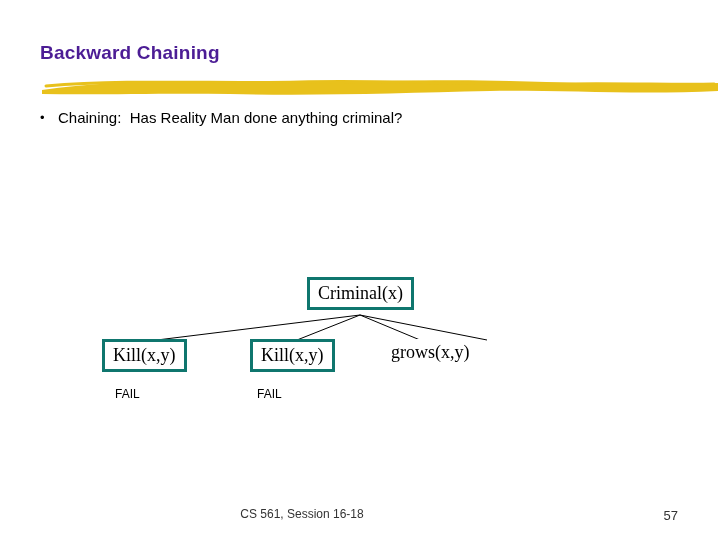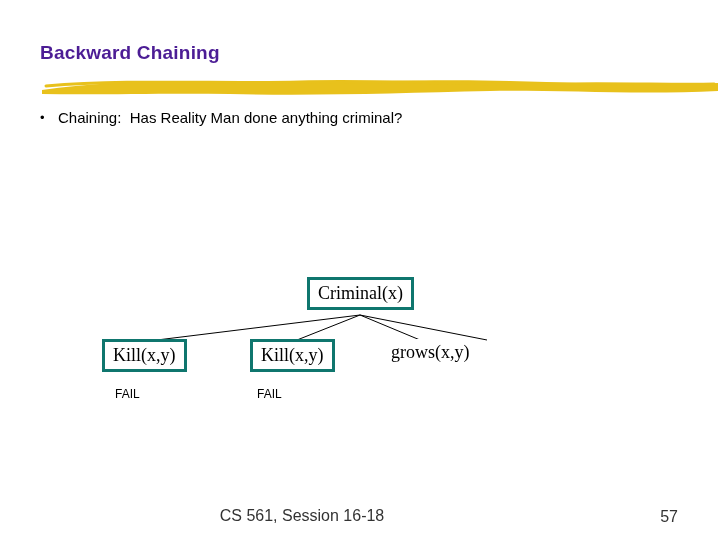--- a/index.html
+++ b/index.html
@@ -94,28 +94,28 @@
     left: 0; top: 0;
     width: 720px;
     height: 160px;
   }
   .footer-center {
     position: absolute;
     left: 0;
     top: 507px;
     width: 604px;
     text-align: center;
-    font-size: 16px;
+    font-size: 12px;
     color: #333333;
   }
   .footer-page {
     position: absolute;
     right: 42px;
     top: 508px;
-    font-size: 16px;
+    font-size: 13px;
     color: #333333;
   }
 </style>
 </head>
 <body>
 
 <div class="slide">
 
   <div class="title">Backward Chaining</div>
 

